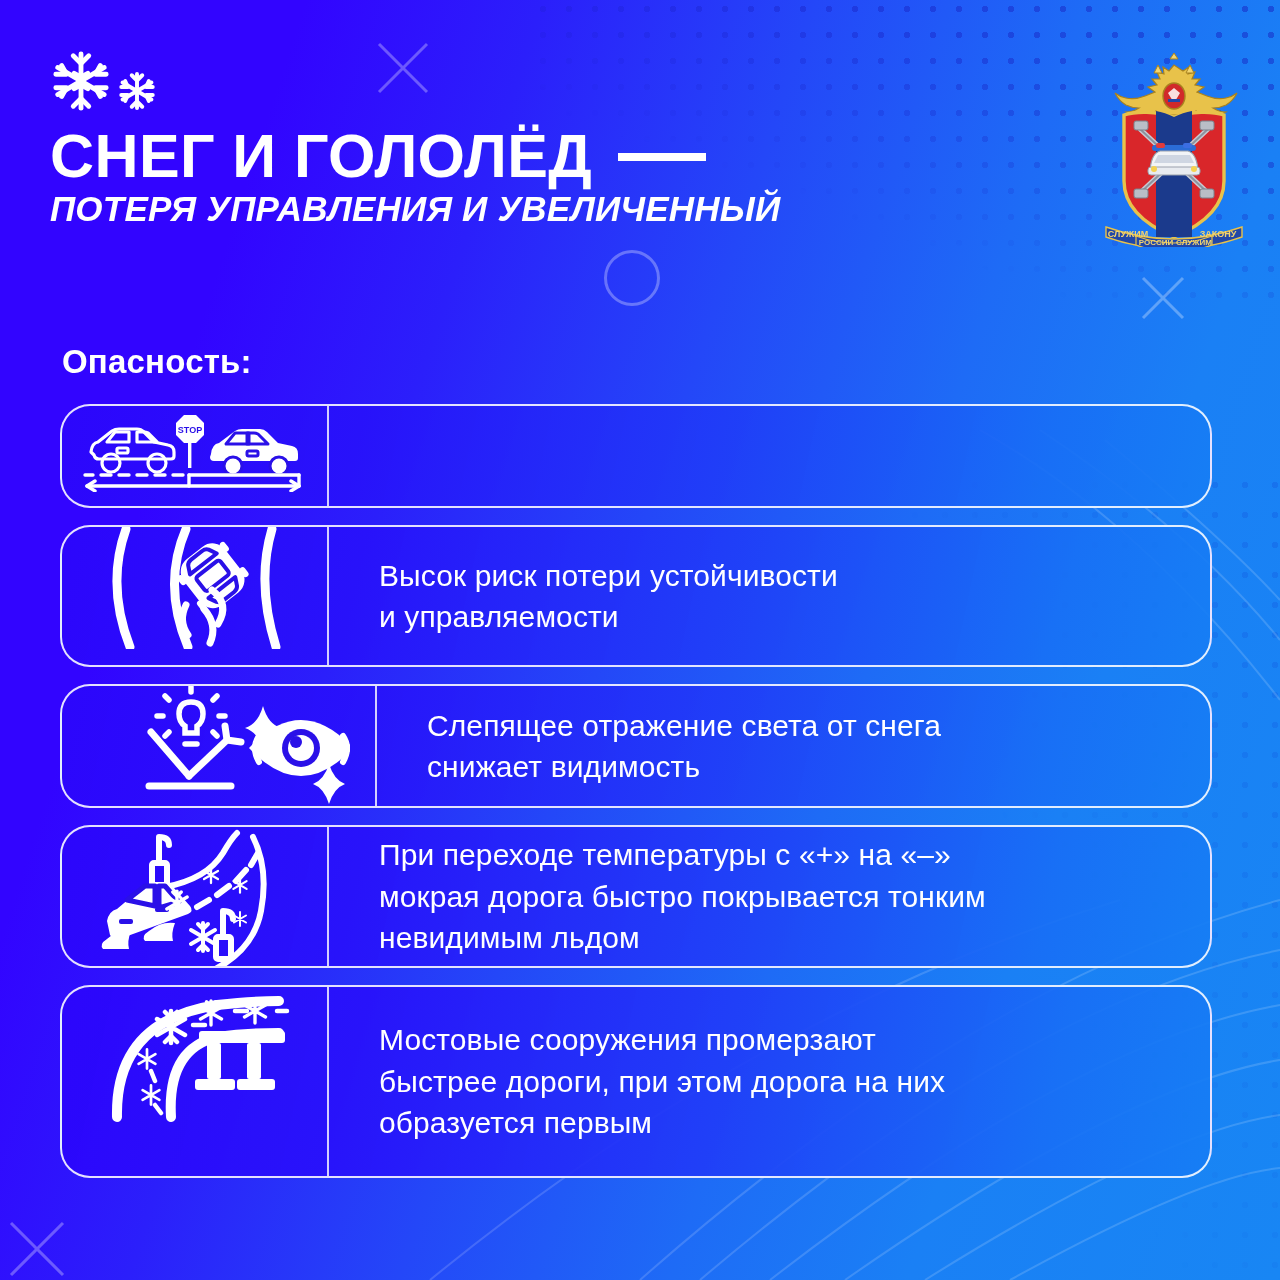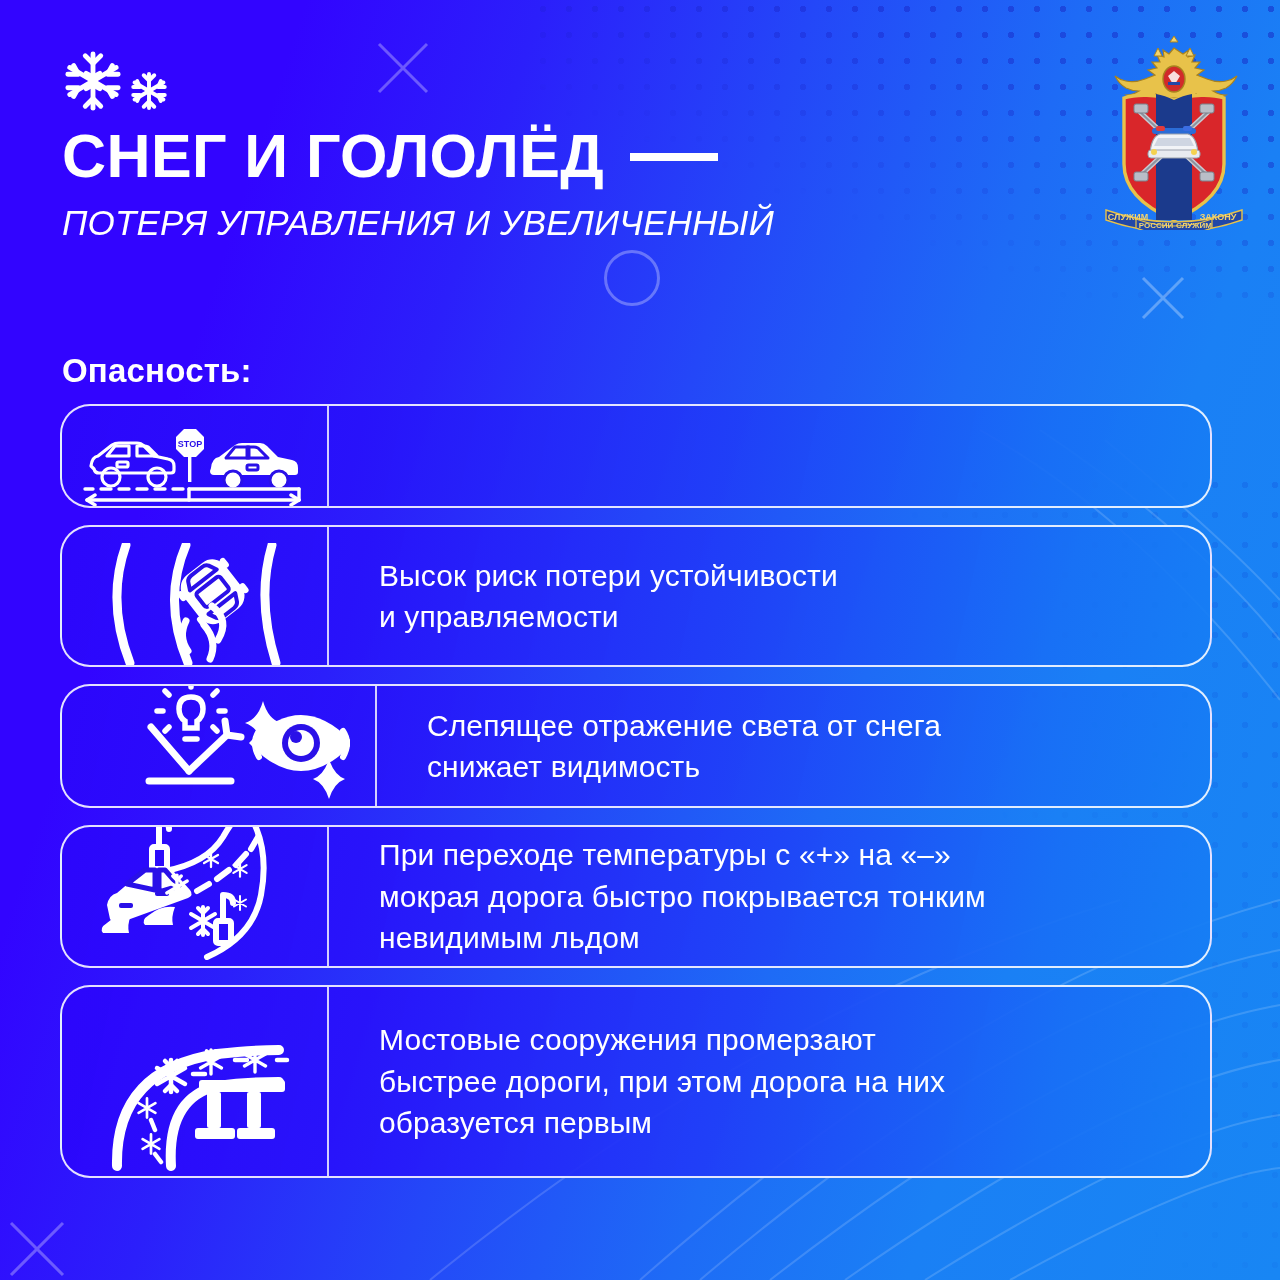--- a/index.html
+++ b/index.html
@@ -59,21 +59,21 @@
   }
   .cross svg { display: block; }
 
   .ring {
     position: absolute;
     border-radius: 50%;
     border: 3px solid rgba(255,255,255,.30);
   }
 
   
-  .header { position: absolute; left: 62px; top: 50px; width: 950px; }
+  .header { position: absolute; left: 50px; top: 50px; width: 950px; }
 
   .snowflakes { display: flex; align-items: flex-end; gap: 4px; margin-bottom: 14px; }
   .snowflakes svg { display: block; fill: #ffffff; }
 
   .title-main {
     font-size: 61px;
     font-weight: 700;
     color: #ffffff;
     letter-spacing: .4px;
     line-height: 1.0;
@@ -82,37 +82,36 @@
     align-items: center;
     gap: 26px;
   }
   .title-dash {
     display: inline-block;
     width: 88px; height: 8px;
     background: #ffffff;
     flex: none;
   }
   .title-sub {
-    margin-top: 14px;
     font-size: 35px;
-    font-weight: 400;
+    font-weight: 700;
     font-style: italic;
     color: #ffffff;
     line-height: 1.28;
     letter-spacing: .2px;
   }
 
   
-  .emblem { position: absolute; right: 28px; top: 34px; width: 156px; height: 196px; }
+  .emblem { position: absolute; right: 28px; top: 51px; width: 156px; height: 196px; }
   .emblem svg { display: block; width: 100%; height: 100%; }
 
   
   .section-label {
     position: absolute;
-    left: 62px; top: 352px;
+    left: 62px; top: 343px;
     font-size: 33px;
     font-weight: 700;
     color: #ffffff;
     letter-spacing: .2px;
   }
 
   
   .cards { position: absolute; left: 60px; top: 404px; width: 1152px; }
 
   .card {
@@ -128,21 +127,21 @@
                 rgba(24,110,245,.92) 85%,
                 rgba(22,126,244,.92) 100%);
     margin-bottom: 17px;
     overflow: hidden;
   }
 
   .card-icon {
     flex: none;
     width: 267px;
     display: flex;
-    align-items: flex-end;
+    align-items: flex-start;
     justify-content: center;
     border-right: 2px solid rgba(255,255,255,.8);
   }
   .card-icon svg { display: block; }
 
   .card-text {
     flex: 1;
     display: flex;
     align-items: center;
     padding: 10px 40px 10px 50px;

